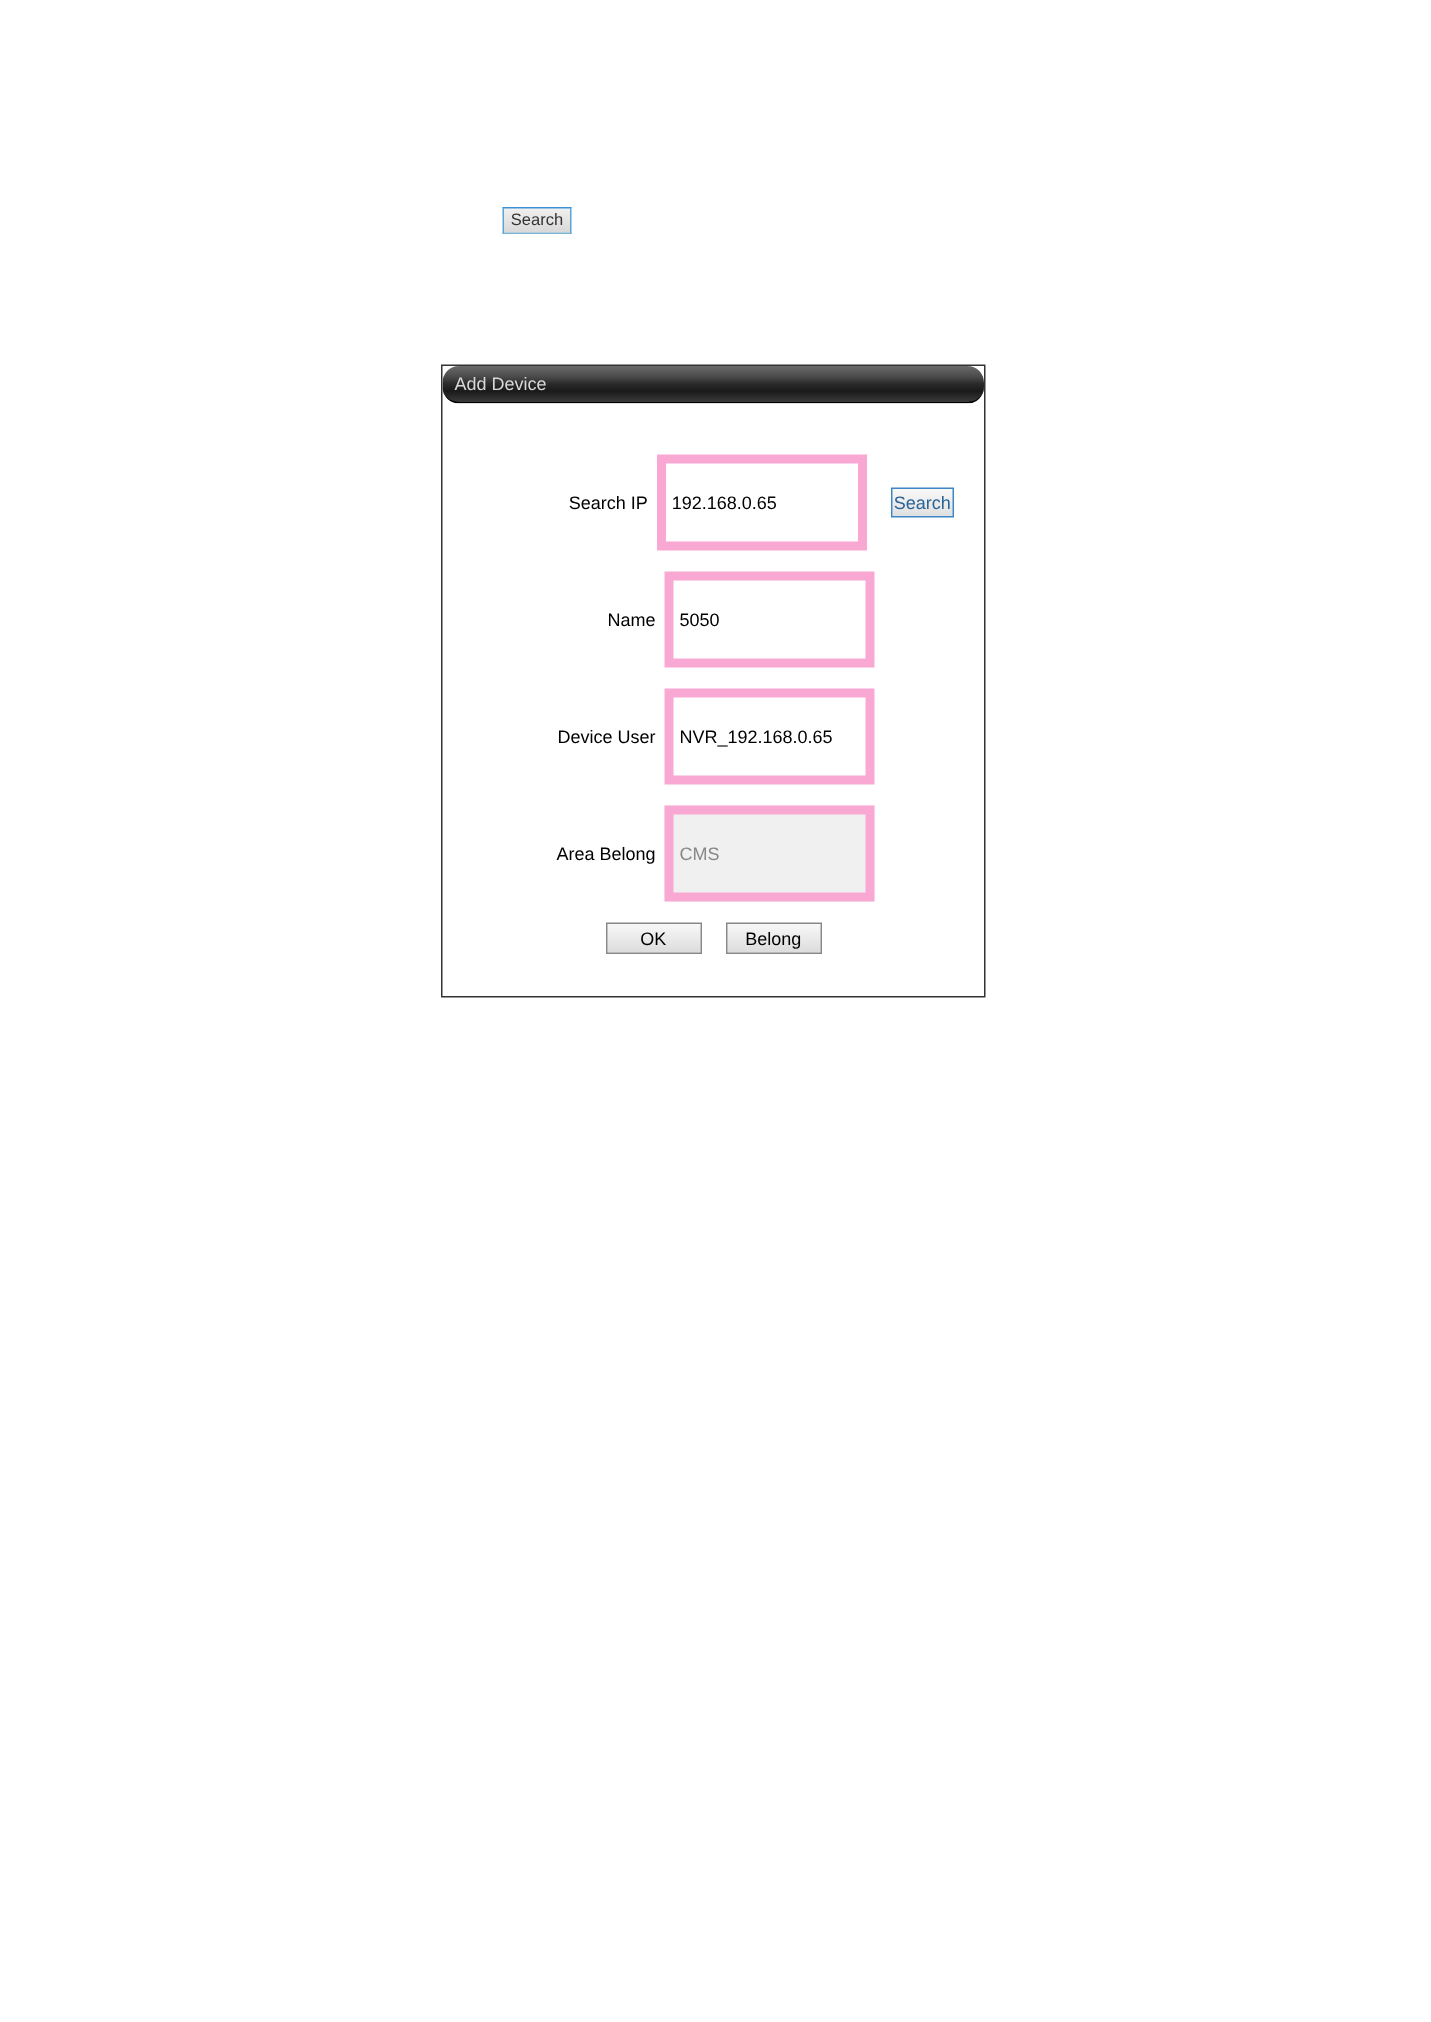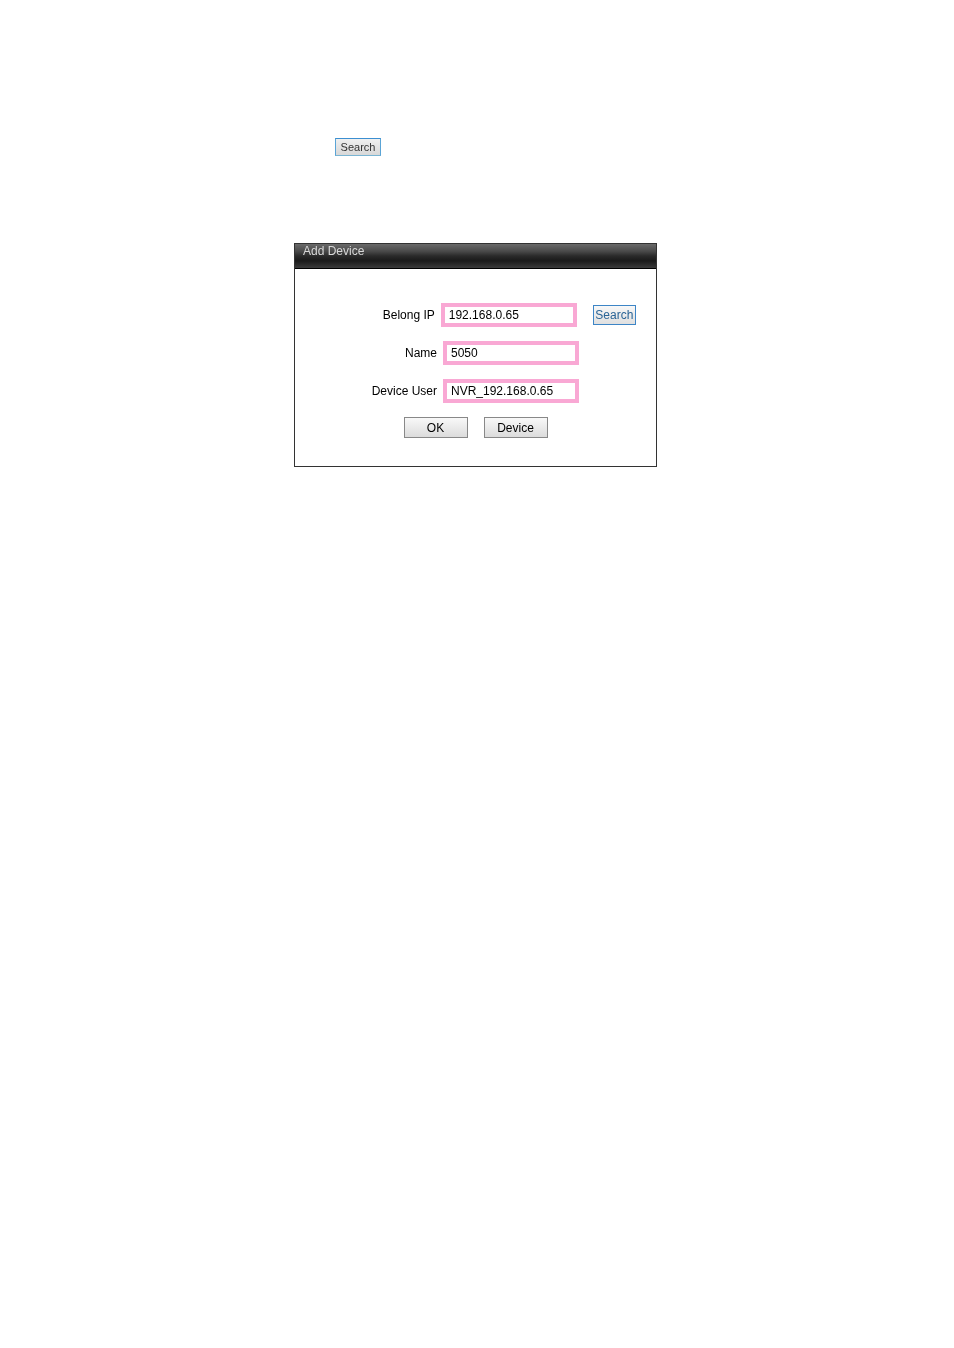--- a/index.html
+++ b/index.html
@@ -36,44 +36,45 @@
       background: #ffffff;
       border: 1px solid #333;
     }
     .title-bar {
       height: 24px;
       background: linear-gradient(to bottom, #6a6a6a 0%, #4a4a4a 30%, #2a2a2a 50%, #1a1a1a 70%, #3a3a3a 100%);
       color: #d8d8d8;
       font-size: 12px;
       padding-left: 8px;
       display: flex;
-      align-items: flex-start;
+      align-items: center;
       border-bottom: 1px solid #000;
+      border-radius: 11px;
     }
     .dialog-body {
       padding: 34px 20px 20px 20px;
     }
     .form-row {
       display: flex;
       align-items: center;
       margin-bottom: 14px;
     }
     .label {
       width: 122px;
       text-align: right;
       font-size: 12px;
       color: #000;
       padding-right: 6px;
     }
     .text-input {
       width: 120px;
       height: 16px;
-      border: 4px solid #f9a8d4;
+      border: 6px solid #f9a8d4;
       font-size: 12px;
-      padding: 0 4px;
+      padding: 18px 4px;
       font-family: Tahoma, Arial, sans-serif;
     }
     .text-input.readonly {
       background: #f0f0f0;
       color: #888;
     }
     .search-btn-inline {
       margin-left: 16px;
       width: 44px;
       height: 20px;
@@ -105,37 +106,41 @@
 
 <button class="search-btn-top">Search</button>
 
 <div class="dialog">
   <div class="title-bar">
     <span>Add Device</span>
   </div>
   <div class="dialog-body">
 
     <div class="form-row">
-      <div class="label">Belong IP</div>
+      <div class="label">Search IP</div>
       <input type="text" class="text-input" value="192.168.0.65" style="">
       <button class="search-btn-inline">Search</button>
     </div>
 
     <div class="form-row">
       <div class="label">Name</div>
       <input type="text" class="text-input" value="5050" style="">
     </div>
 
     <div class="form-row">
       <div class="label">Device User</div>
       <input type="text" class="text-input" value="NVR_192.168.0.65" style="">
     </div>
 
 
 
+    <div class="form-row">
+      <div class="label">Area Belong</div>
+      <input type="text" class="text-input readonly" readonly="" value="CMS" style="">
+    </div>
 
     <div class="button-row">
       <button class="dlg-btn">OK</button>
-      <button class="dlg-btn">Device</button>
+      <button class="dlg-btn">Belong</button>
     </div>
 
   </div>
 </div>
 
 </body></html>

